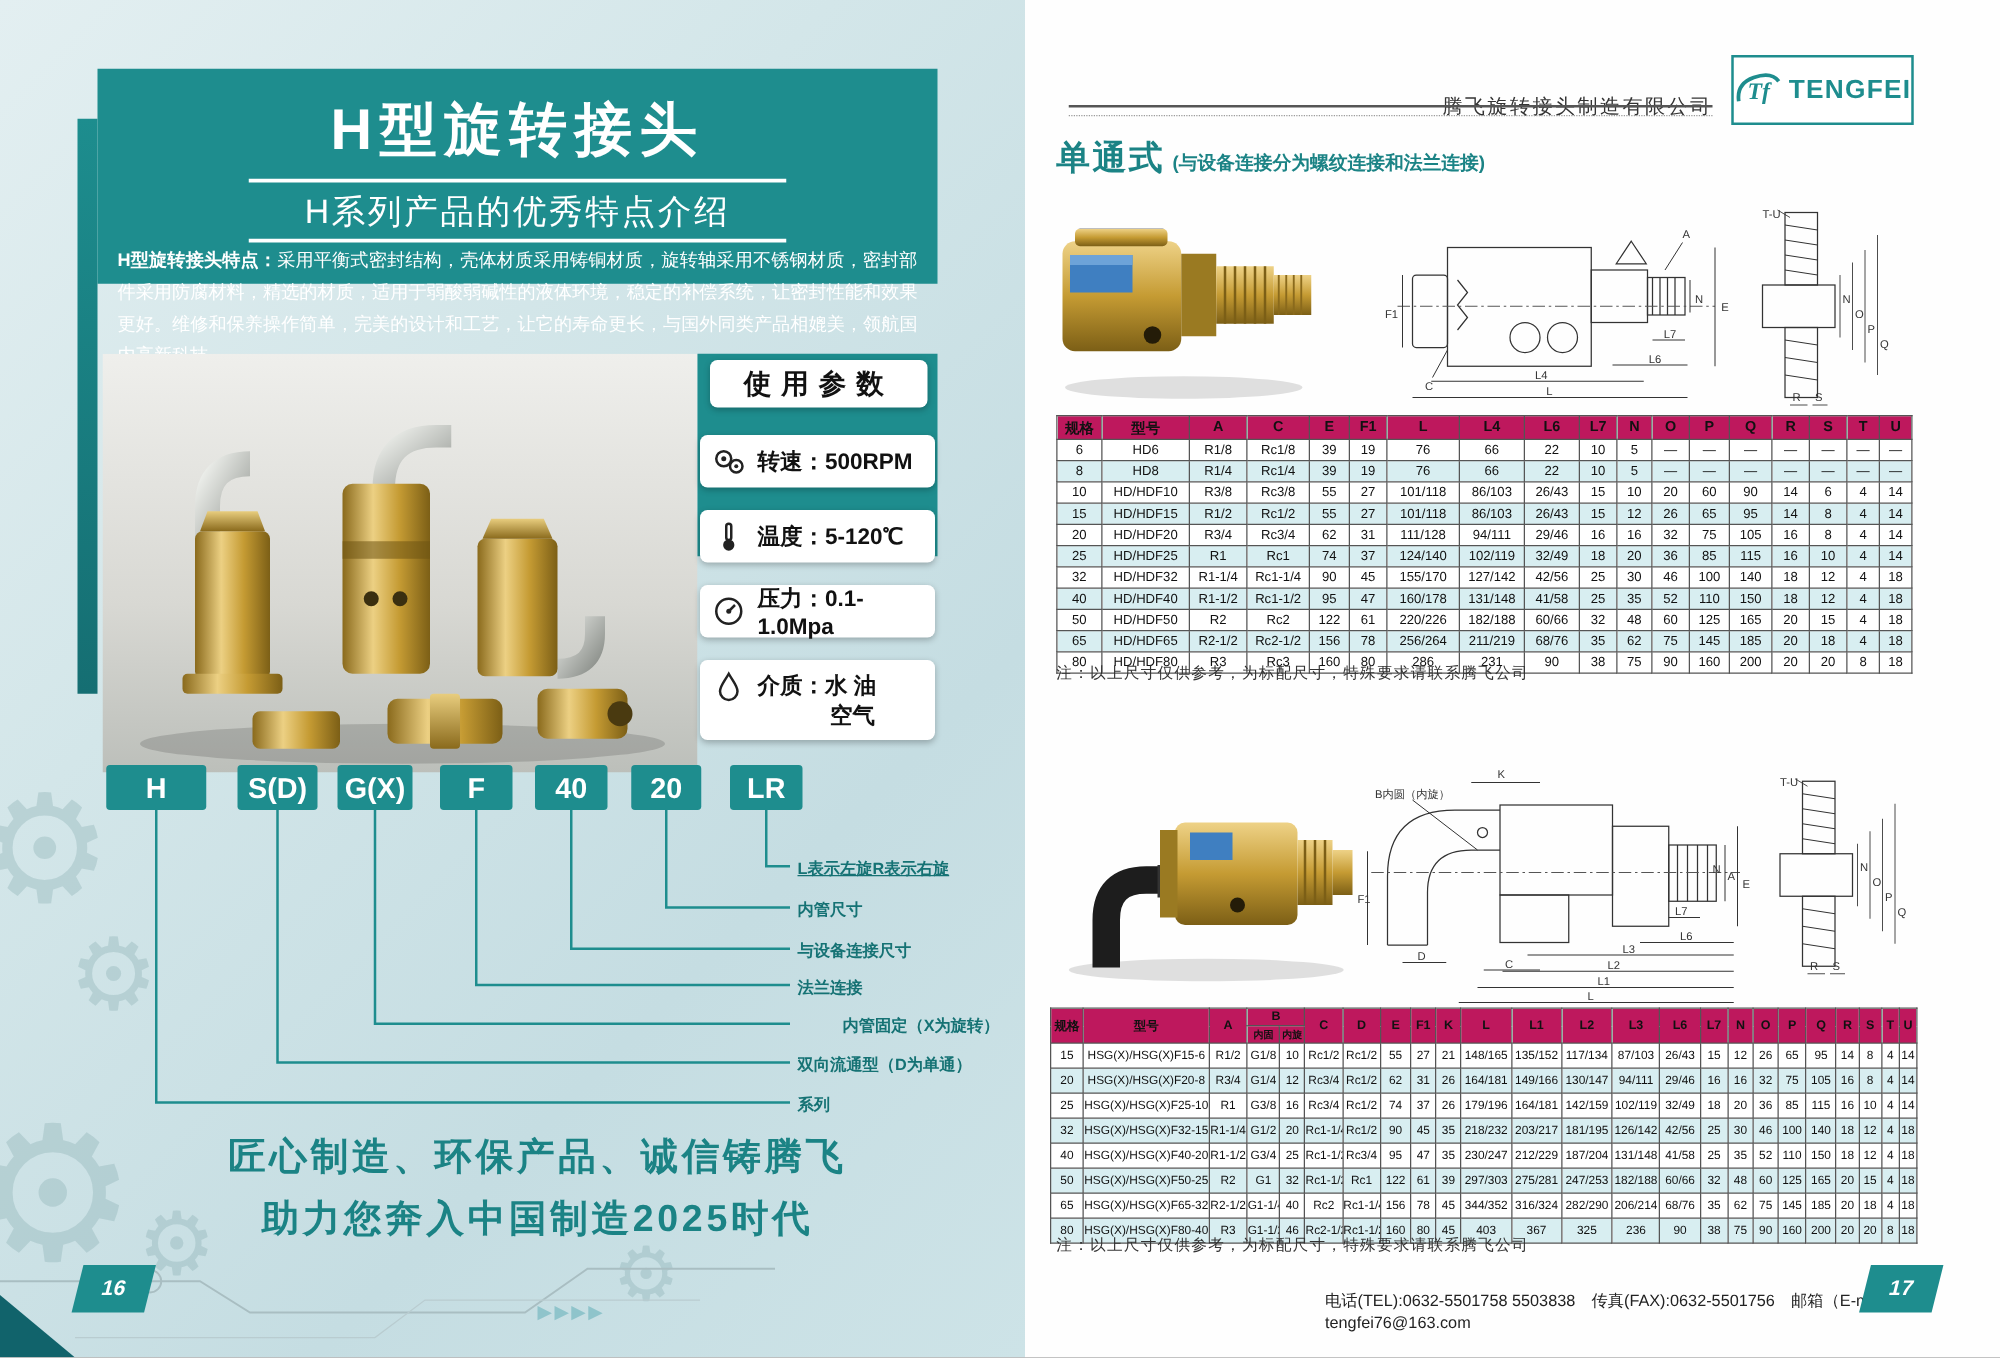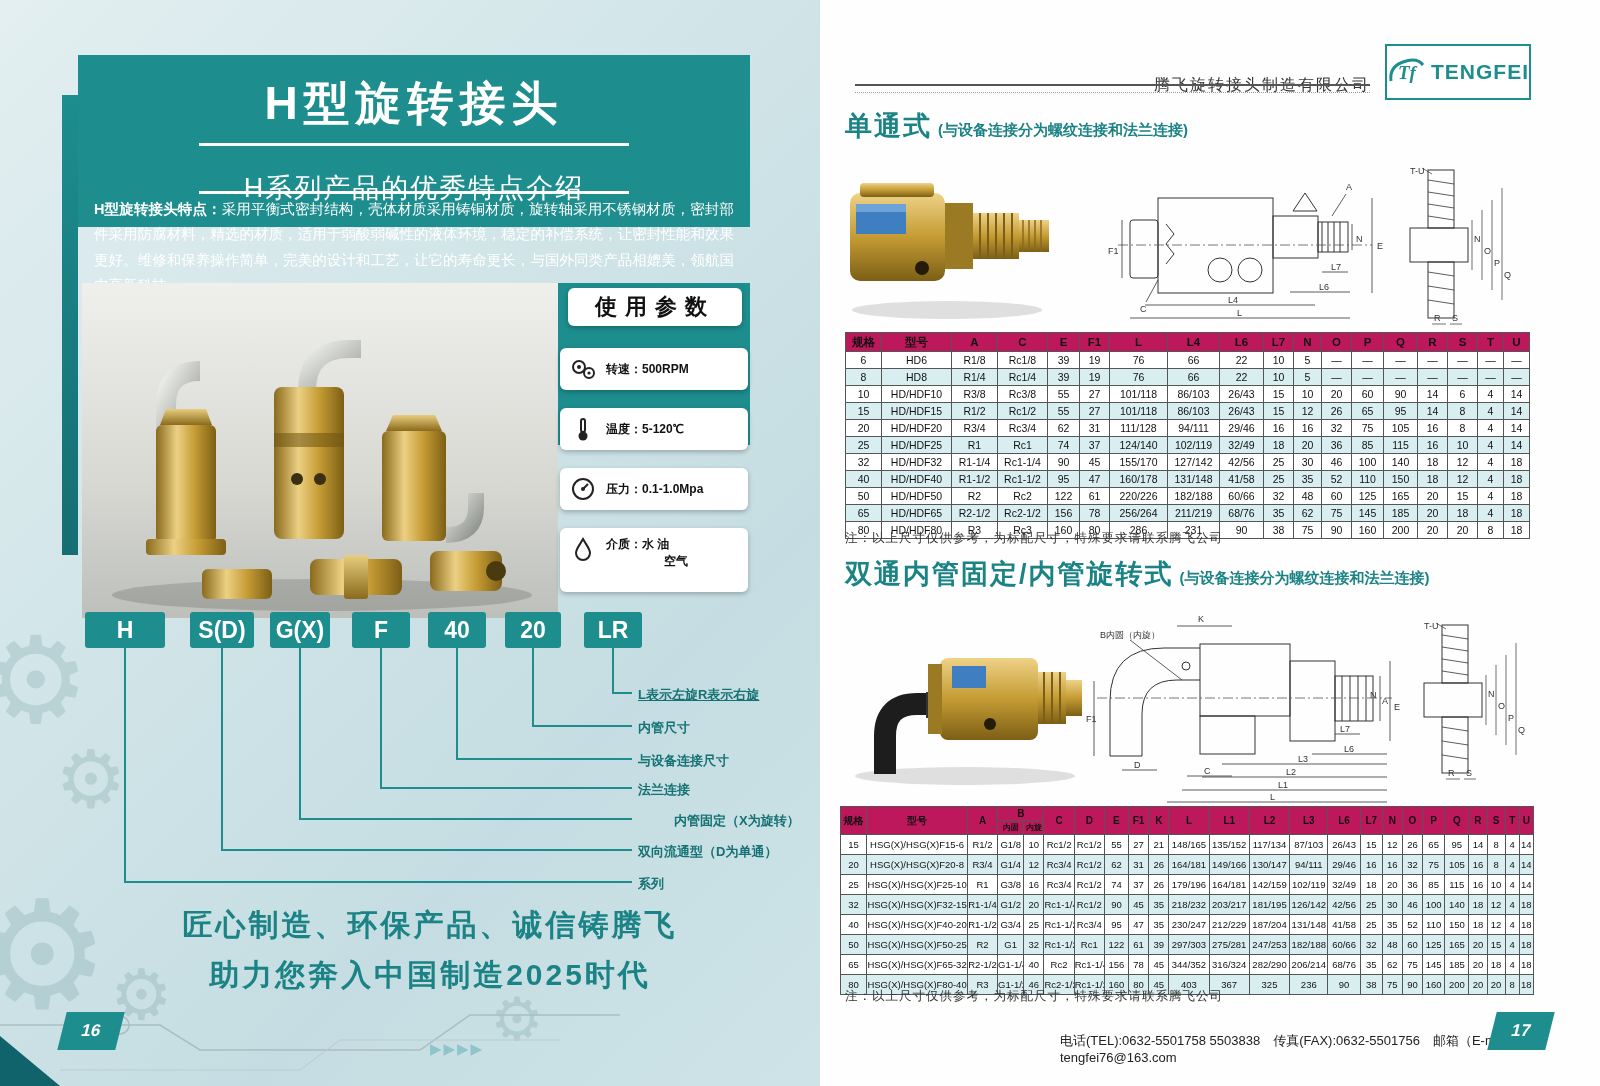--- a/index.html
+++ b/index.html
@@ -10,32 +10,32 @@
     background:linear-gradient(135deg,#e3eff1 0%,#d3e6e9 35%,#c5dde2 70%,#cde3e7 100%);}
   .gear-deco{position:absolute;color:rgba(125,165,170,.30);user-select:none;line-height:1;}
   .circuit{position:absolute;left:0;top:995px;width:820px;height:91px;}
   .teal-stripe{position:absolute;left:62px;top:95px;width:16px;height:460px;
     background:linear-gradient(180deg,#1d8d8e,#156e72);}
   .title-block{position:absolute;left:78px;top:55px;width:672px;height:172px;background:#1e8d8e;}
   .main-title{position:absolute;left:0;top:18px;width:100%;text-align:center;color:#fff;
     font-size:46px;font-weight:bold;letter-spacing:6px;}
   .title-rule{position:absolute;left:121px;width:430px;height:3px;background:#fff;}
   .sub-title{position:absolute;left:0;top:96px;width:100%;text-align:center;color:#fff;
-    font-size:27px;letter-spacing:2px;margin-top:19px;}
+    font-size:27px;letter-spacing:2px;}
   .features{position:absolute;left:16px;top:142px;width:640px;color:#fff;font-size:14.5px;
     line-height:1.75;text-align:justify;}
   .features b{font-weight:bold;}
   .photo-box{position:absolute;left:82px;top:283px;width:476px;height:335px;}
   .param-band{position:absolute;left:558px;top:283px;width:192px;height:162px;background:#1e8d8e;}
   .param-card{position:absolute;background:#fff;border-radius:6px;
     box-shadow:0 2px 5px rgba(0,0,0,.25);display:flex;align-items:center;}
   .param-head{left:568px;top:288px;width:174px;height:38px;justify-content:center;
     font-size:22px;font-weight:bold;letter-spacing:8px;color:#111;}
   .param-item{left:560px;width:188px;height:42px;padding-left:10px;box-sizing:border-box;
-    font-size:12px;font-weight:bold;color:#111;gap:10px;}
+    font-size:18px;font-weight:bold;color:#111;gap:10px;}
   .param-item .p-icon{width:26px;height:26px;flex:0 0 26px;}
   .param-media{height:64px !important;align-items:flex-start;padding-top:8px;}
   .media-lines{display:flex;flex-direction:column;}
   .media-line2{padding-left:58px;}
   
   #code-area{position:absolute;left:80px;top:612px;width:700px;height:300px;}
   .code-block{position:absolute;top:0;height:36px;background:#1e8d8e;color:#fff;
     font-size:23px;font-weight:bold;display:flex;align-items:center;justify-content:center;
     border-radius:3px;}
   .code-label{position:absolute;left:558px;font-size:13px;font-weight:bold;color:#157274;white-space:nowrap;}
@@ -614,23 +614,20 @@
             <td>20</td>
             <td>20</td>
             <td>8</td>
             <td>18</td>
           </tr>
         </tbody>
     </table>
 
     <div class="note" style="top:530px;">注：以上尺寸仅供参考，为标配尺寸，特殊要求请联系腾飞公司</div>
 
-    <div class="section-title" style="top:556px;">
-      <span class="big">双通内管固定/内管旋转式</span><span class="small">(与设备连接分为螺纹连接和法兰连接)</span>
-    </div>
 
     <svg class="diagram" style="left:20px;top:606px;" width="245" height="185" viewBox="0 0 245 185">
       <ellipse cx="125" cy="170" rx="110" ry="9" fill="rgba(0,0,0,.12)"></ellipse>
       <path d="M45 168 v-38 q0 -32 32 -32 h22" fill="none" stroke="#1d1d1d" stroke-width="22"></path>
       <rect x="86" y="86" width="16" height="26" fill="#333"></rect>
       <rect x="100" y="52" width="98" height="82" rx="8" fill="url(#brass2)"></rect>
       <rect x="88" y="58" width="14" height="70" fill="#9a7a22"></rect>
       <rect x="112" y="60" width="34" height="22" fill="#3f7fc1"></rect>
       <circle cx="150" cy="118" r="6" fill="#241c08"></circle>
       <rect x="198" y="66" width="28" height="52" fill="url(#brass2)"></rect>

